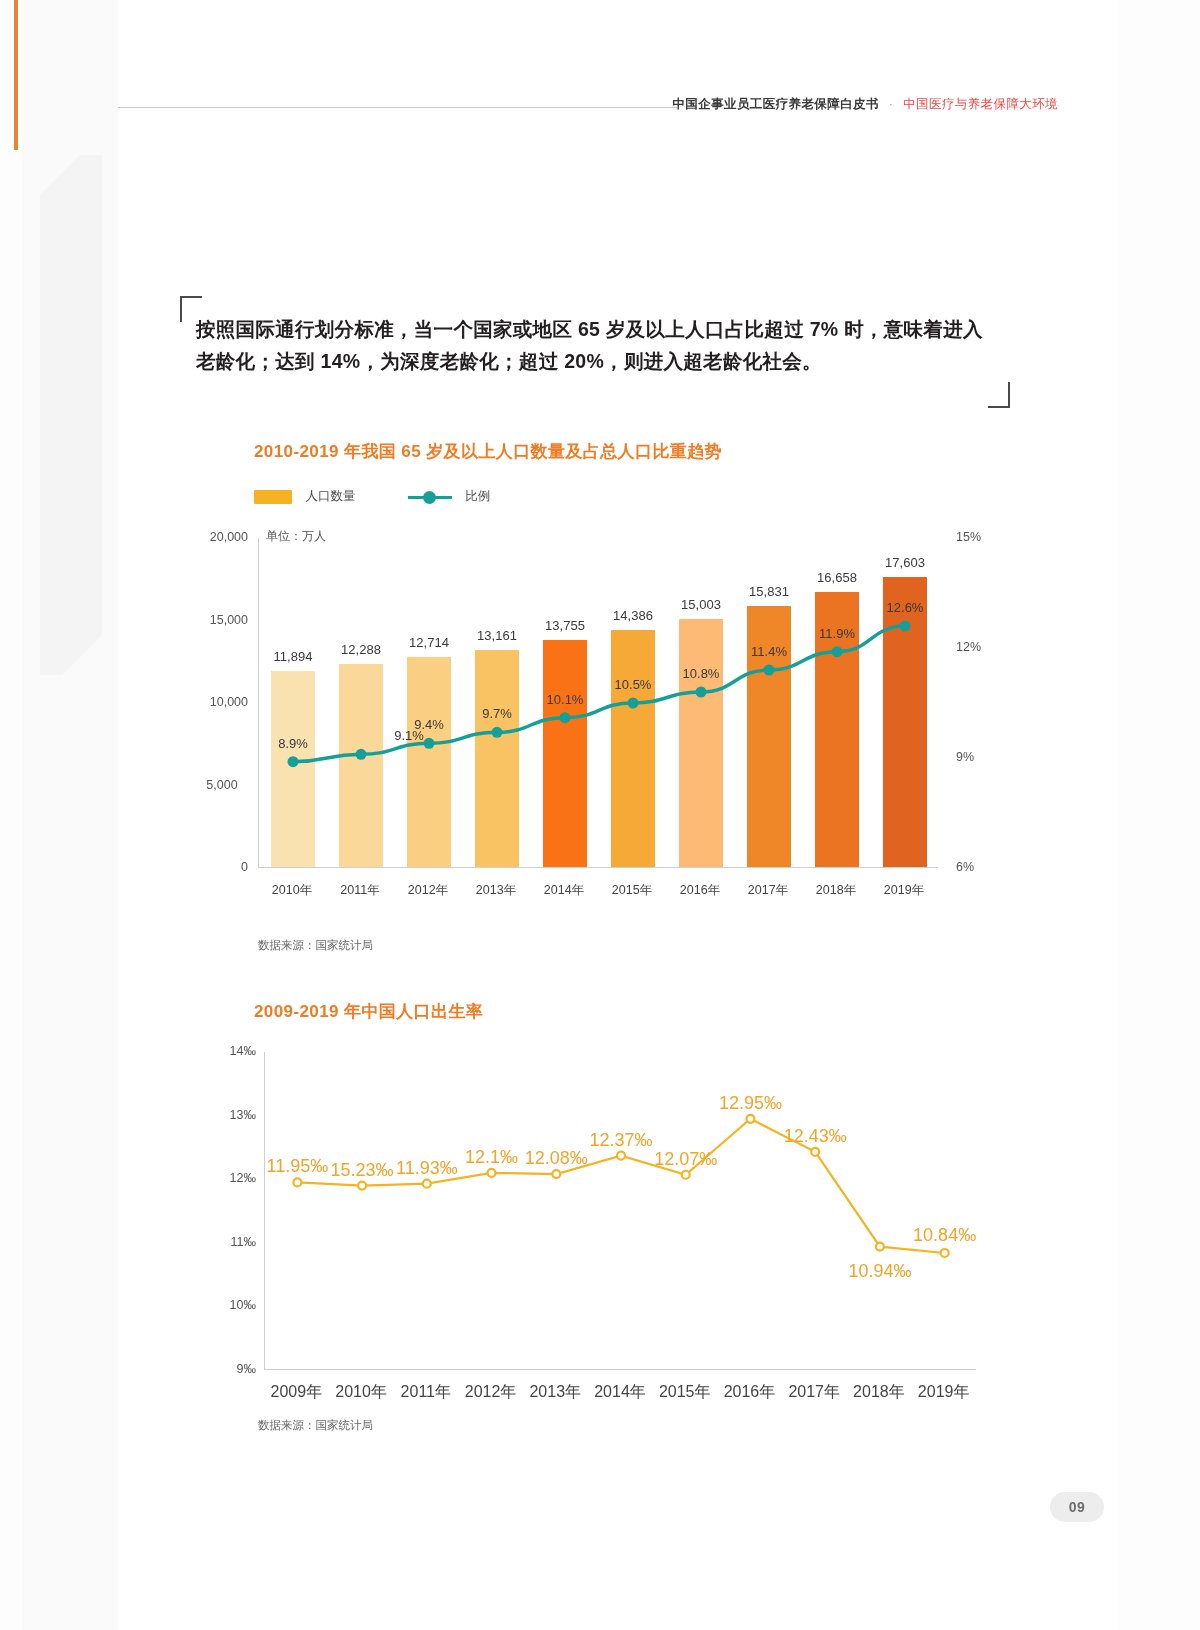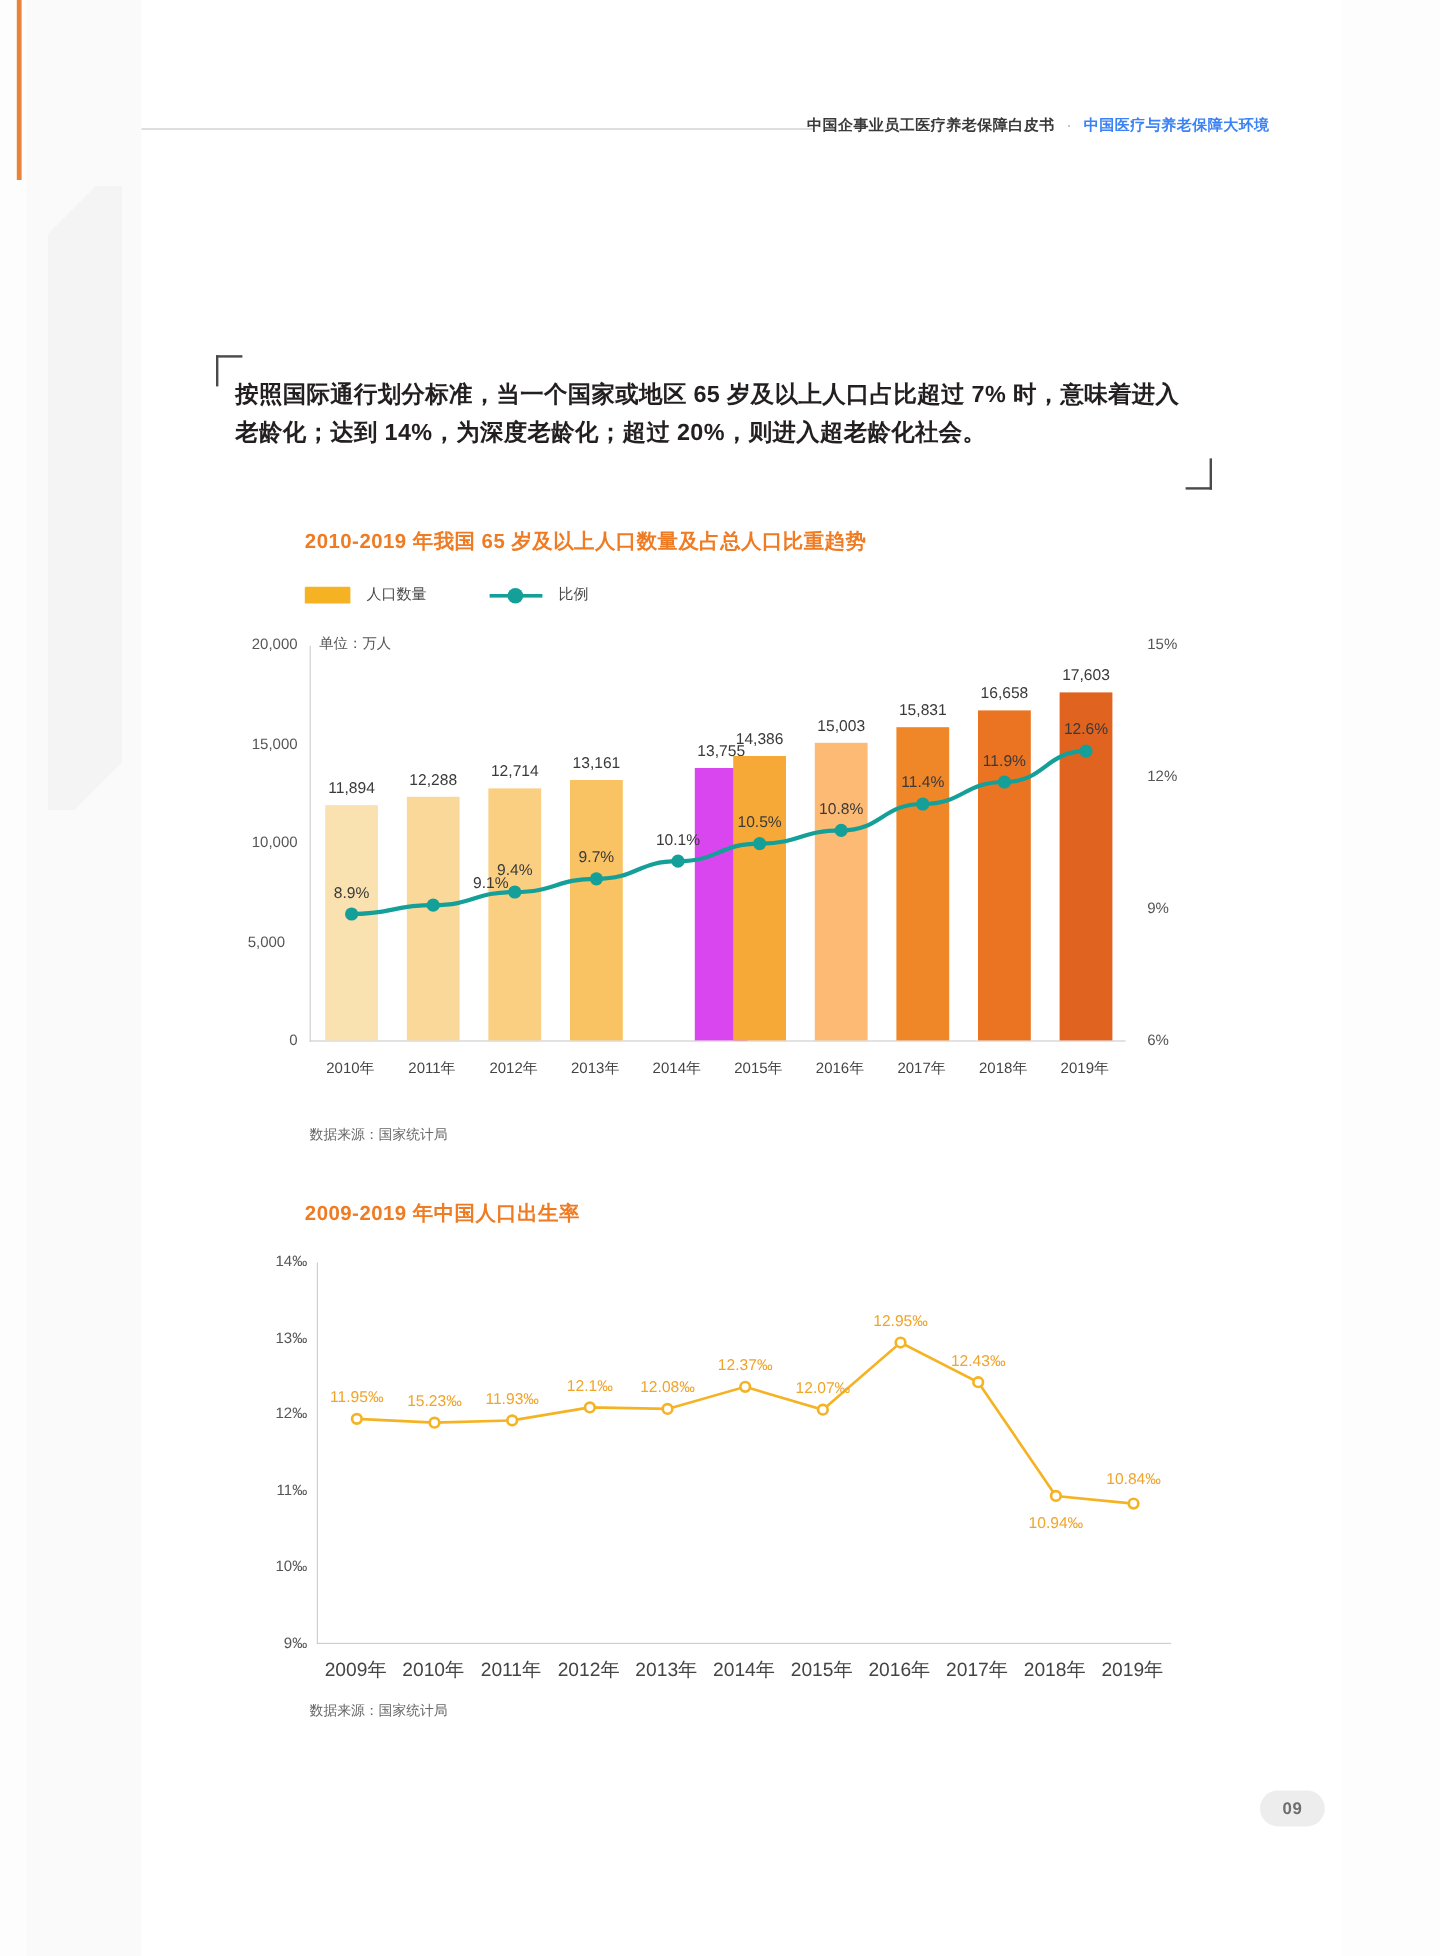--- a/index.html
+++ b/index.html
@@ -42,21 +42,21 @@
   .hdr-rule {
     position:absolute; left:0; top:11px; width:560px; height:1px;
     background:#c9c9c9;
   }
   .hdr-text {
     position:absolute; right:0; top:0;
     font-size:12.5px; color:#3a3a3a; letter-spacing:.4px;
     white-space:nowrap;
   }
   .hdr-text .sep { color:#9a9a9a; margin:0 6px; }
-  .hdr-text .sub { font-weight:bold; color:#3b82f6; }
+  .hdr-text .sub { font-weight:normal; color:#ef4444; }
   .hdr-text .bold { font-weight:bold; }
 
   
   .quote-wrap { position:absolute; left:180px; top:296px; width:830px; height:112px; }
   .bracket-tl {
     position:absolute; left:0; top:0; width:22px; height:26px;
     border-left:2px solid #4a4a4a; border-top:2px solid #4a4a4a;
   }
   .bracket-br {
     position:absolute; right:0; bottom:0; width:22px; height:26px;
@@ -123,21 +123,21 @@
     position:absolute; left:254px; top:1000px;
     font-size:17px; font-weight:bold; color:#ef7b23; letter-spacing:.4px;
   }
   .chart2 { position:absolute; left:196px; top:1040px; width:800px; height:340px; }
   .plot2 {
     position:absolute; left:68px; top:12px; width:712px; height:318px;
     border-left:1px solid #cfcfcf; border-bottom:1px solid #cfcfcf;
   }
   .y2-lab { position:absolute; font-size:12.5px; color:#555; text-align:right; width:44px; }
   .x2-lab { position:absolute; font-size:16px; color:#444; transform:translateX(-50%); white-space:nowrap; }
-  .p2-lab { position:absolute; font-size:13px; color:#f0a42a; transform:translateX(-50%); white-space:nowrap; }
+  .p2-lab { position:absolute; font-size:18px; color:#f0a42a; transform:translateX(-50%); white-space:nowrap; }
   .src2 { position:absolute; left:258px; top:1418px; font-size:11.5px; color:#666; }
 
   
   .pagenum {
     position:absolute; right:96px; bottom:108px;
     width:54px; height:30px; border-radius:15px; background:#ededed;
     color:#6e6e6e; font-size:14px; font-weight:bold;
     display:flex; align-items:center; justify-content:center;
     letter-spacing:.5px;
   }
@@ -186,21 +186,21 @@
       </div>
       <div class="bar" style="left: 80px; height: 202.752px; background: rgb(250, 216, 154);">
         <div class="bar-val">12,288</div>
       </div>
       <div class="bar" style="left: 148px; height: 209.781px; background: rgb(251, 207, 130);">
         <div class="bar-val">12,714</div>
       </div>
       <div class="bar" style="left: 216px; height: 217.156px; background: rgb(249, 194, 99);">
         <div class="bar-val">13,161</div>
       </div>
-      <div class="bar" style="left: 284px; height: 226.957px; background: #d946ef; margin-left: 36px;">
+      <div class="bar" style="left: 284px; height: 226.957px; background: #f97316;">
         <div class="bar-val">13,755</div>
       </div>
       <div class="bar" style="left: 352px; height: 237.369px; background: rgb(247, 169, 56);">
         <div class="bar-val">14,386</div>
       </div>
       <div class="bar" style="left: 420px; height: 247.549px; background: #fdba74;">
         <div class="bar-val">15,003</div>
       </div>
       <div class="bar" style="left: 488px; height: 261.212px; background: rgb(239, 134, 40);">
         <div class="bar-val">15,831</div>

